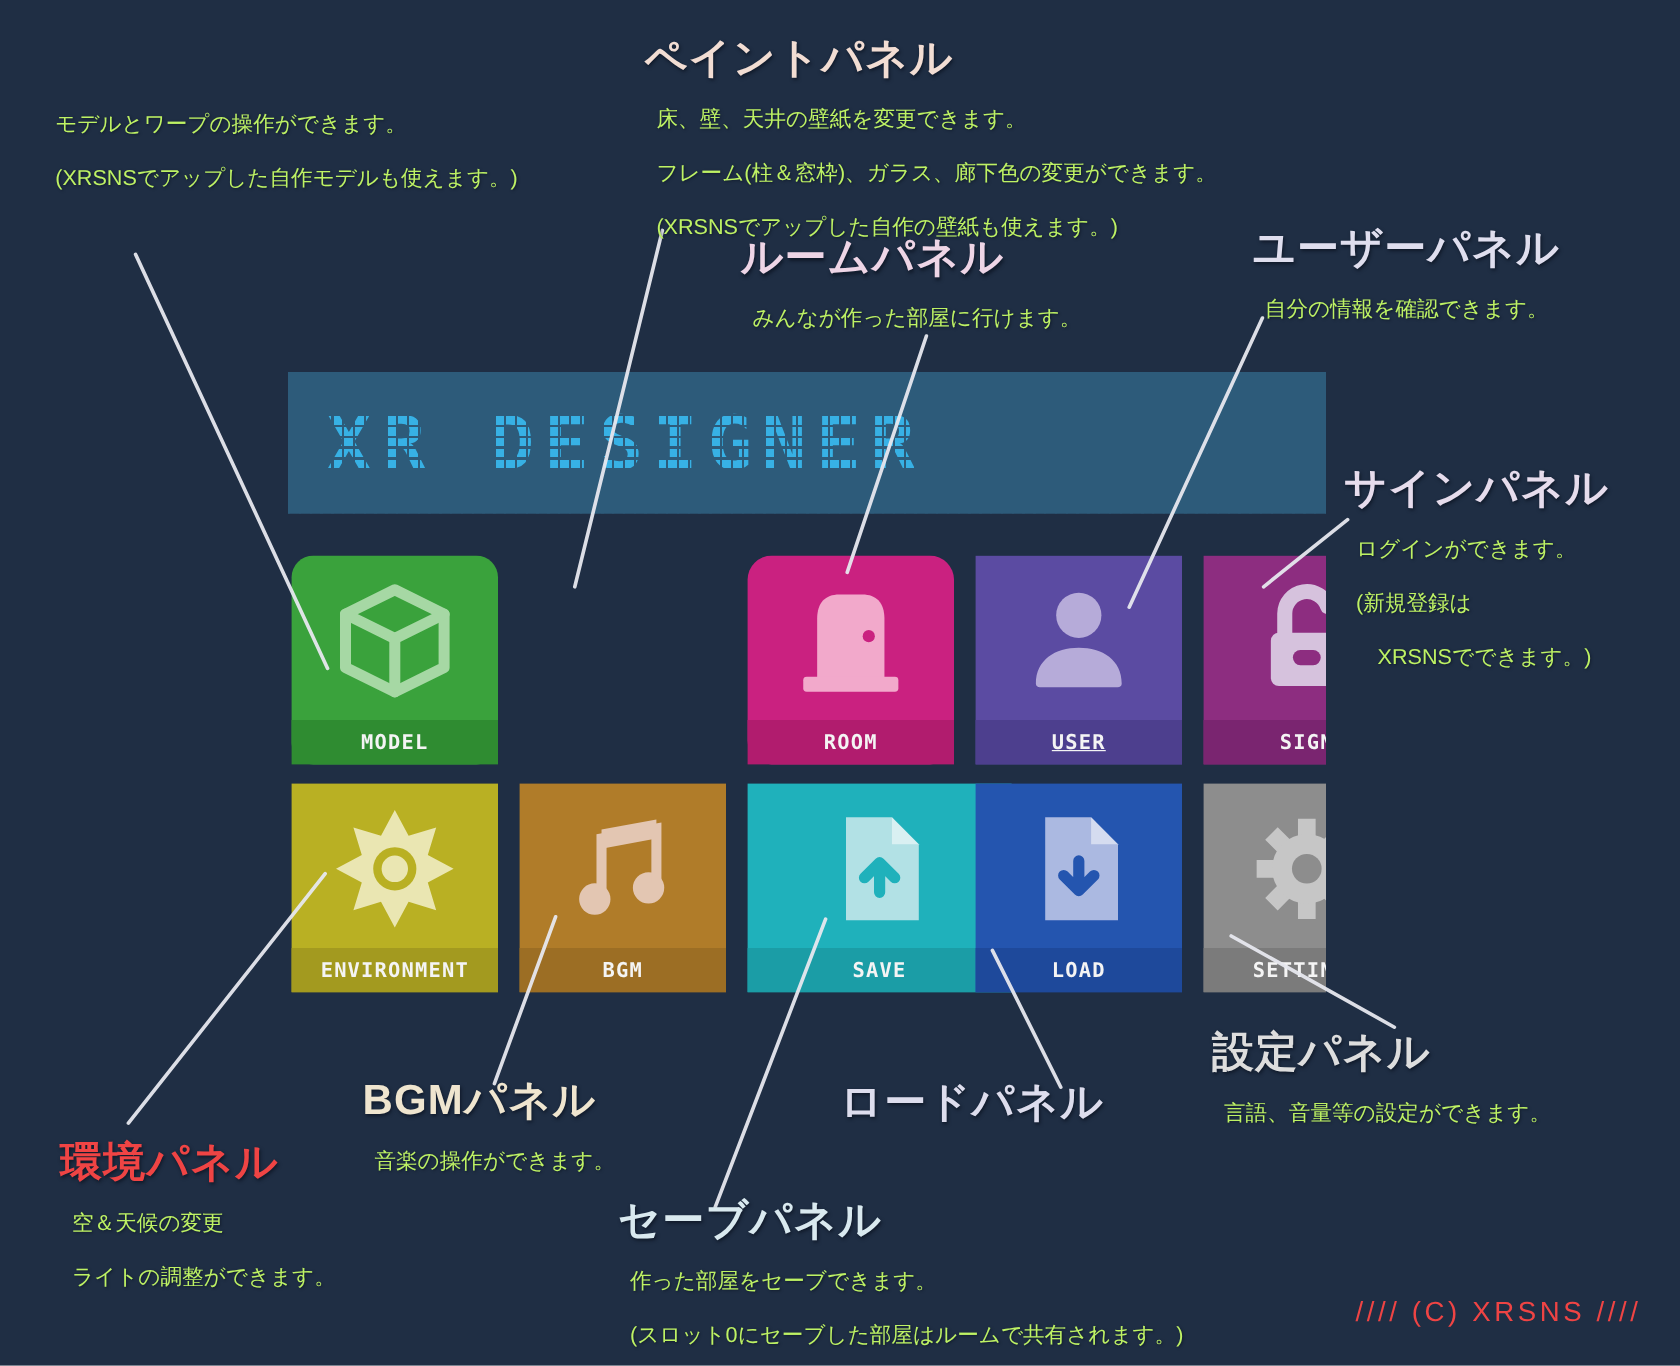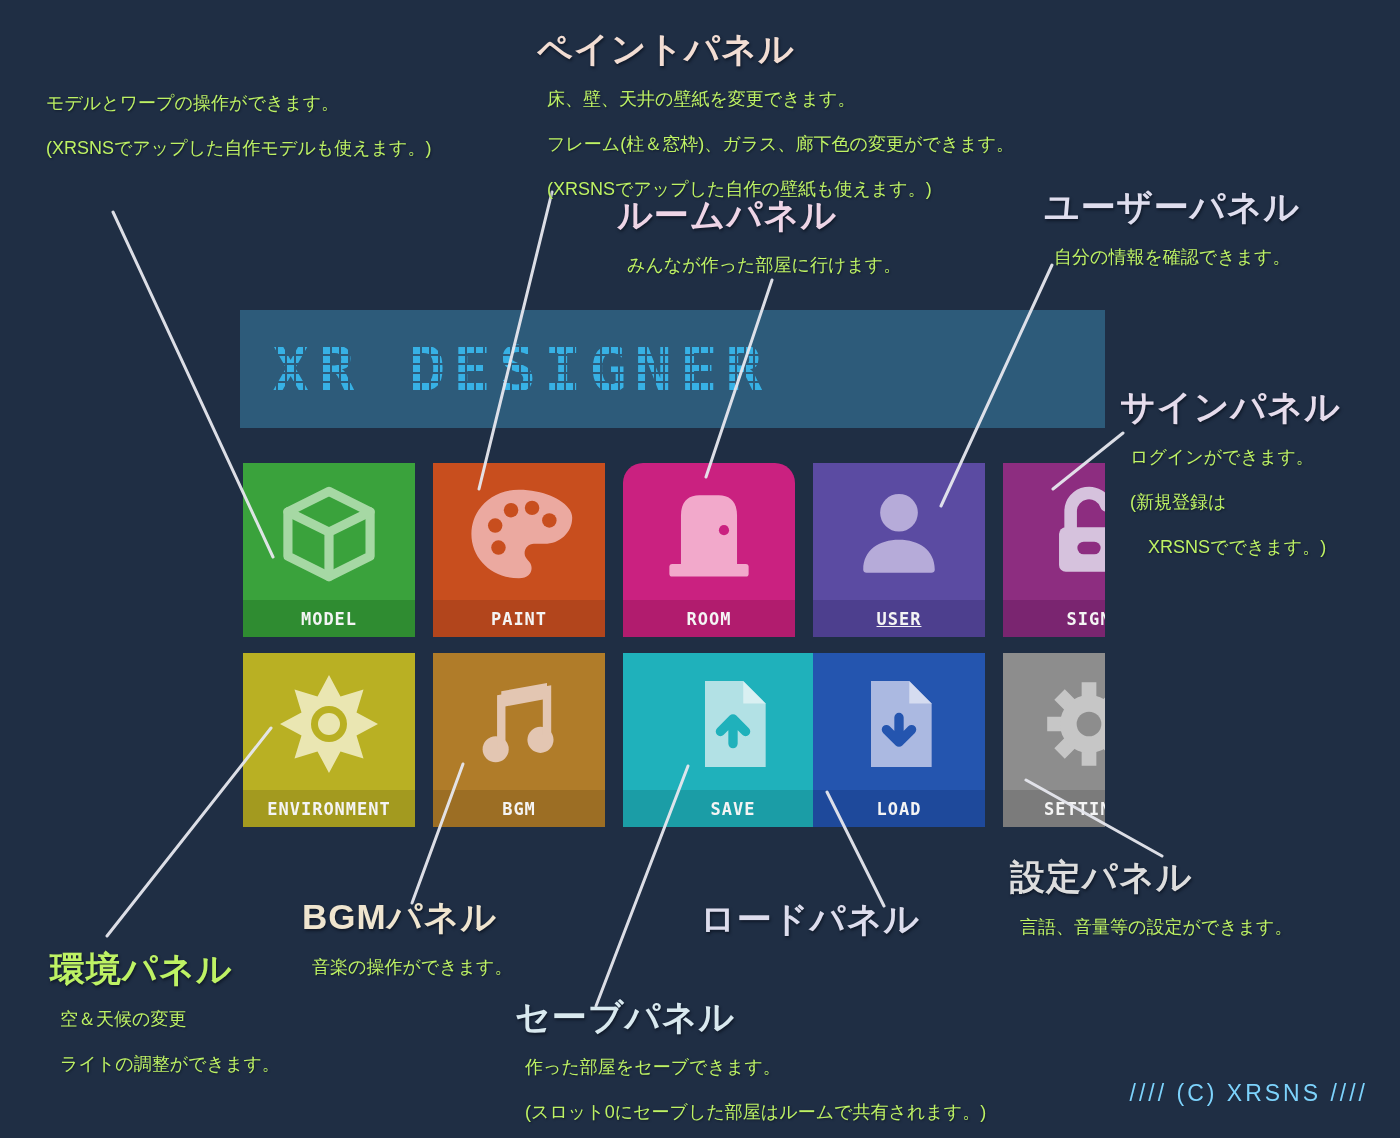--- a/index.html
+++ b/index.html
@@ -62,55 +62,42 @@
   .ann-sign{left:1120px;top:386px;}
   .ann-environment{left:50px;top:948px;}
   .ann-bgm{left:302px;top:896px;}
   .ann-save{left:515px;top:996px;}
   .ann-load{left:700px;top:898px;}
   .ann-settings{left:1010px;top:856px;}
 
   
   #copyright{
     position:absolute;right:32px;top:1080px;
-    font-size:23px;letter-spacing:3px;color:#7dd3fc;white-space:nowrap;
+    font-size:23px;letter-spacing:3px;color:#ef4444;white-space:nowrap;
   }
 </style>
 </head>
 <body>
 
 <div id="canvas" style="background: rgb(31, 46, 68);">
 
   <div id="banner" style="background: rgb(45, 91, 122);">
     <div class="banner-text" style="color: rgb(55, 177, 229);">XR DESIGNER</div>
     <div class="pixel-grid" style="background: repeating-linear-gradient(90deg, rgb(45, 91, 122) 0px, rgb(45, 91, 122) 2px, transparent 2px, transparent 9px), repeating-linear-gradient(0deg, rgb(45, 91, 122) 0px, rgb(45, 91, 122) 2px, transparent 2px, transparent 9px);"></div>
   </div>
 
   <div id="panel-grid">
-      <div class="tile" style="left: 3px; top: 0px; background: rgb(58, 162, 60); --tile-bg: #3aa23c;">
+      <div class="tile" style="left: 3px; top: 0px; background: rgb(58, 162, 60); border-radius: 18px; --tile-bg: #3aa23c;">
         <div class="icon" style="color: rgb(166, 216, 164);">
           <svg viewBox="0 0 24 24" width="116" height="116" fill="none" stroke="currentColor" stroke-width="1.9" stroke-linejoin="round" stroke-linecap="round">
             <path d="M12 3.2 20.5 7.4v9.2L12 20.8 3.5 16.6V7.4Z"></path>
             <path d="M3.5 7.4 12 11.6l8.5-4.2M12 11.6v9.2"></path>
           </svg>
         </div>
         <div class="band" style="background: rgb(47, 140, 49);">MODEL</div>
-      </div>
-      <div class="tile" style="left: 193px; top: 0px; background: rgb(200, 78, 30); --tile-bg: #c84e1e;">
-        <div class="icon" style="color: rgb(235, 169, 160);">
-          <svg viewBox="0 0 24 24" width="112" height="112" fill="currentColor">
-            <path d="M12 2.5C6.2 2.5 1.8 6.7 1.8 12S6.2 21.5 12 21.5c1.8 0 2.7-1 2.7-2.2 0-.7-.3-1.2-.8-1.7-.4-.5-.7-.9-.7-1.5 0-1.1.9-2 2-2h2.3c3.2 0 5.9-2.4 5.9-5.6C23.4 5.5 18.2 2.5 12 2.5z"></path>
-            <circle class="hole" cx="6.9" cy="10.2" r="1.55"></circle>
-            <circle class="hole" cx="10.3" cy="6.9" r="1.55"></circle>
-            <circle class="hole" cx="14.8" cy="6.4" r="1.55"></circle>
-            <circle class="hole" cx="18.5" cy="9.1" r="1.55"></circle>
-            <circle class="hole" cx="7.6" cy="14.9" r="1.55"></circle>
-          </svg>
-        </div>
-        <div class="band" style="background: rgb(178, 69, 28);">PAINT</div>
       </div>
       <div class="tile" style="left: 383px; top: 0px; background: rgb(202, 33, 128); border-radius: 20px; --tile-bg: #ca2180;">
         <div class="icon" style="color: rgb(242, 169, 203);">
           <svg viewBox="0 0 24 24" width="116" height="116" fill="currentColor">
             <path d="M6.2 19V8.2C6.2 5.4 7.6 4 10 4h4c2.4 0 3.8 1.4 3.8 4.2V19z"></path>
             <rect x="3.8" y="18.2" width="16.4" height="2.6" rx="0.6"></rect>
             <circle class="hole" cx="15.1" cy="11.2" r="1.05"></circle>
           </svg>
         </div>
         <div class="band" style="background: rgb(177, 28, 110);">ROOM</div>
@@ -201,21 +188,21 @@
     <line x1="827" y1="792" x2="884" y2="906"></line>
     <line x1="1026" y1="780" x2="1162" y2="856"></line>
   </svg>
 
   <div id="annotations">
       <div class="ann ann-model"><div class="ann-line">モデルとワープの操作ができます。</div><div class="ann-line">(XRSNSでアップした自作モデルも使えます。)</div></div>
       <div class="ann ann-paint"><div class="ann-title" style="color: rgb(242, 221, 211);">ペイントパネル</div><div class="ann-line">床、壁、天井の壁紙を変更できます。</div><div class="ann-line">フレーム(柱＆窓枠)、ガラス、廊下色の変更ができます。</div><div class="ann-line">(XRSNSでアップした自作の壁紙も使えます。)</div></div>
       <div class="ann ann-room"><div class="ann-title" style="color: rgb(238, 213, 230);">ルームパネル</div><div class="ann-line">みんなが作った部屋に行けます。</div></div>
       <div class="ann ann-user"><div class="ann-title" style="color: rgb(223, 222, 238);">ユーザーパネル</div><div class="ann-line">自分の情報を確認できます。</div></div>
       <div class="ann ann-sign"><div class="ann-title" style="color: rgb(230, 220, 236);">サインパネル</div><div class="ann-line">ログインができます。</div><div class="ann-line">(新規登録は</div><div class="ann-line">　XRSNSでできます。)</div></div>
-      <div class="ann ann-environment"><div class="ann-title" style="color: #bef264;">環境パネル</div><div class="ann-line">空＆天候の変更</div><div class="ann-line">ライトの調整ができます。</div></div>
+      <div class="ann ann-environment"><div class="ann-title" style="color: #ef4444;">環境パネル</div><div class="ann-line">空＆天候の変更</div><div class="ann-line">ライトの調整ができます。</div></div>
       <div class="ann ann-bgm"><div class="ann-title" style="color: rgb(239, 229, 207);">BGMパネル</div><div class="ann-line">音楽の操作ができます。</div></div>
       <div class="ann ann-save"><div class="ann-title" style="color: rgb(217, 233, 239);">セーブパネル</div><div class="ann-line">作った部屋をセーブできます。</div><div class="ann-line">(スロット0にセーブした部屋はルームで共有されます。)</div></div>
       <div class="ann ann-load"><div class="ann-title" style="color: rgb(221, 221, 237);">ロードパネル</div></div>
       <div class="ann ann-settings"><div class="ann-title" style="color: rgb(221, 221, 221);">設定パネル</div><div class="ann-line">言語、音量等の設定ができます。</div></div>
     </div>
 
   <div id="copyright">//// (C) XRSNS ////</div>
 </div>
 
 </body></html>

